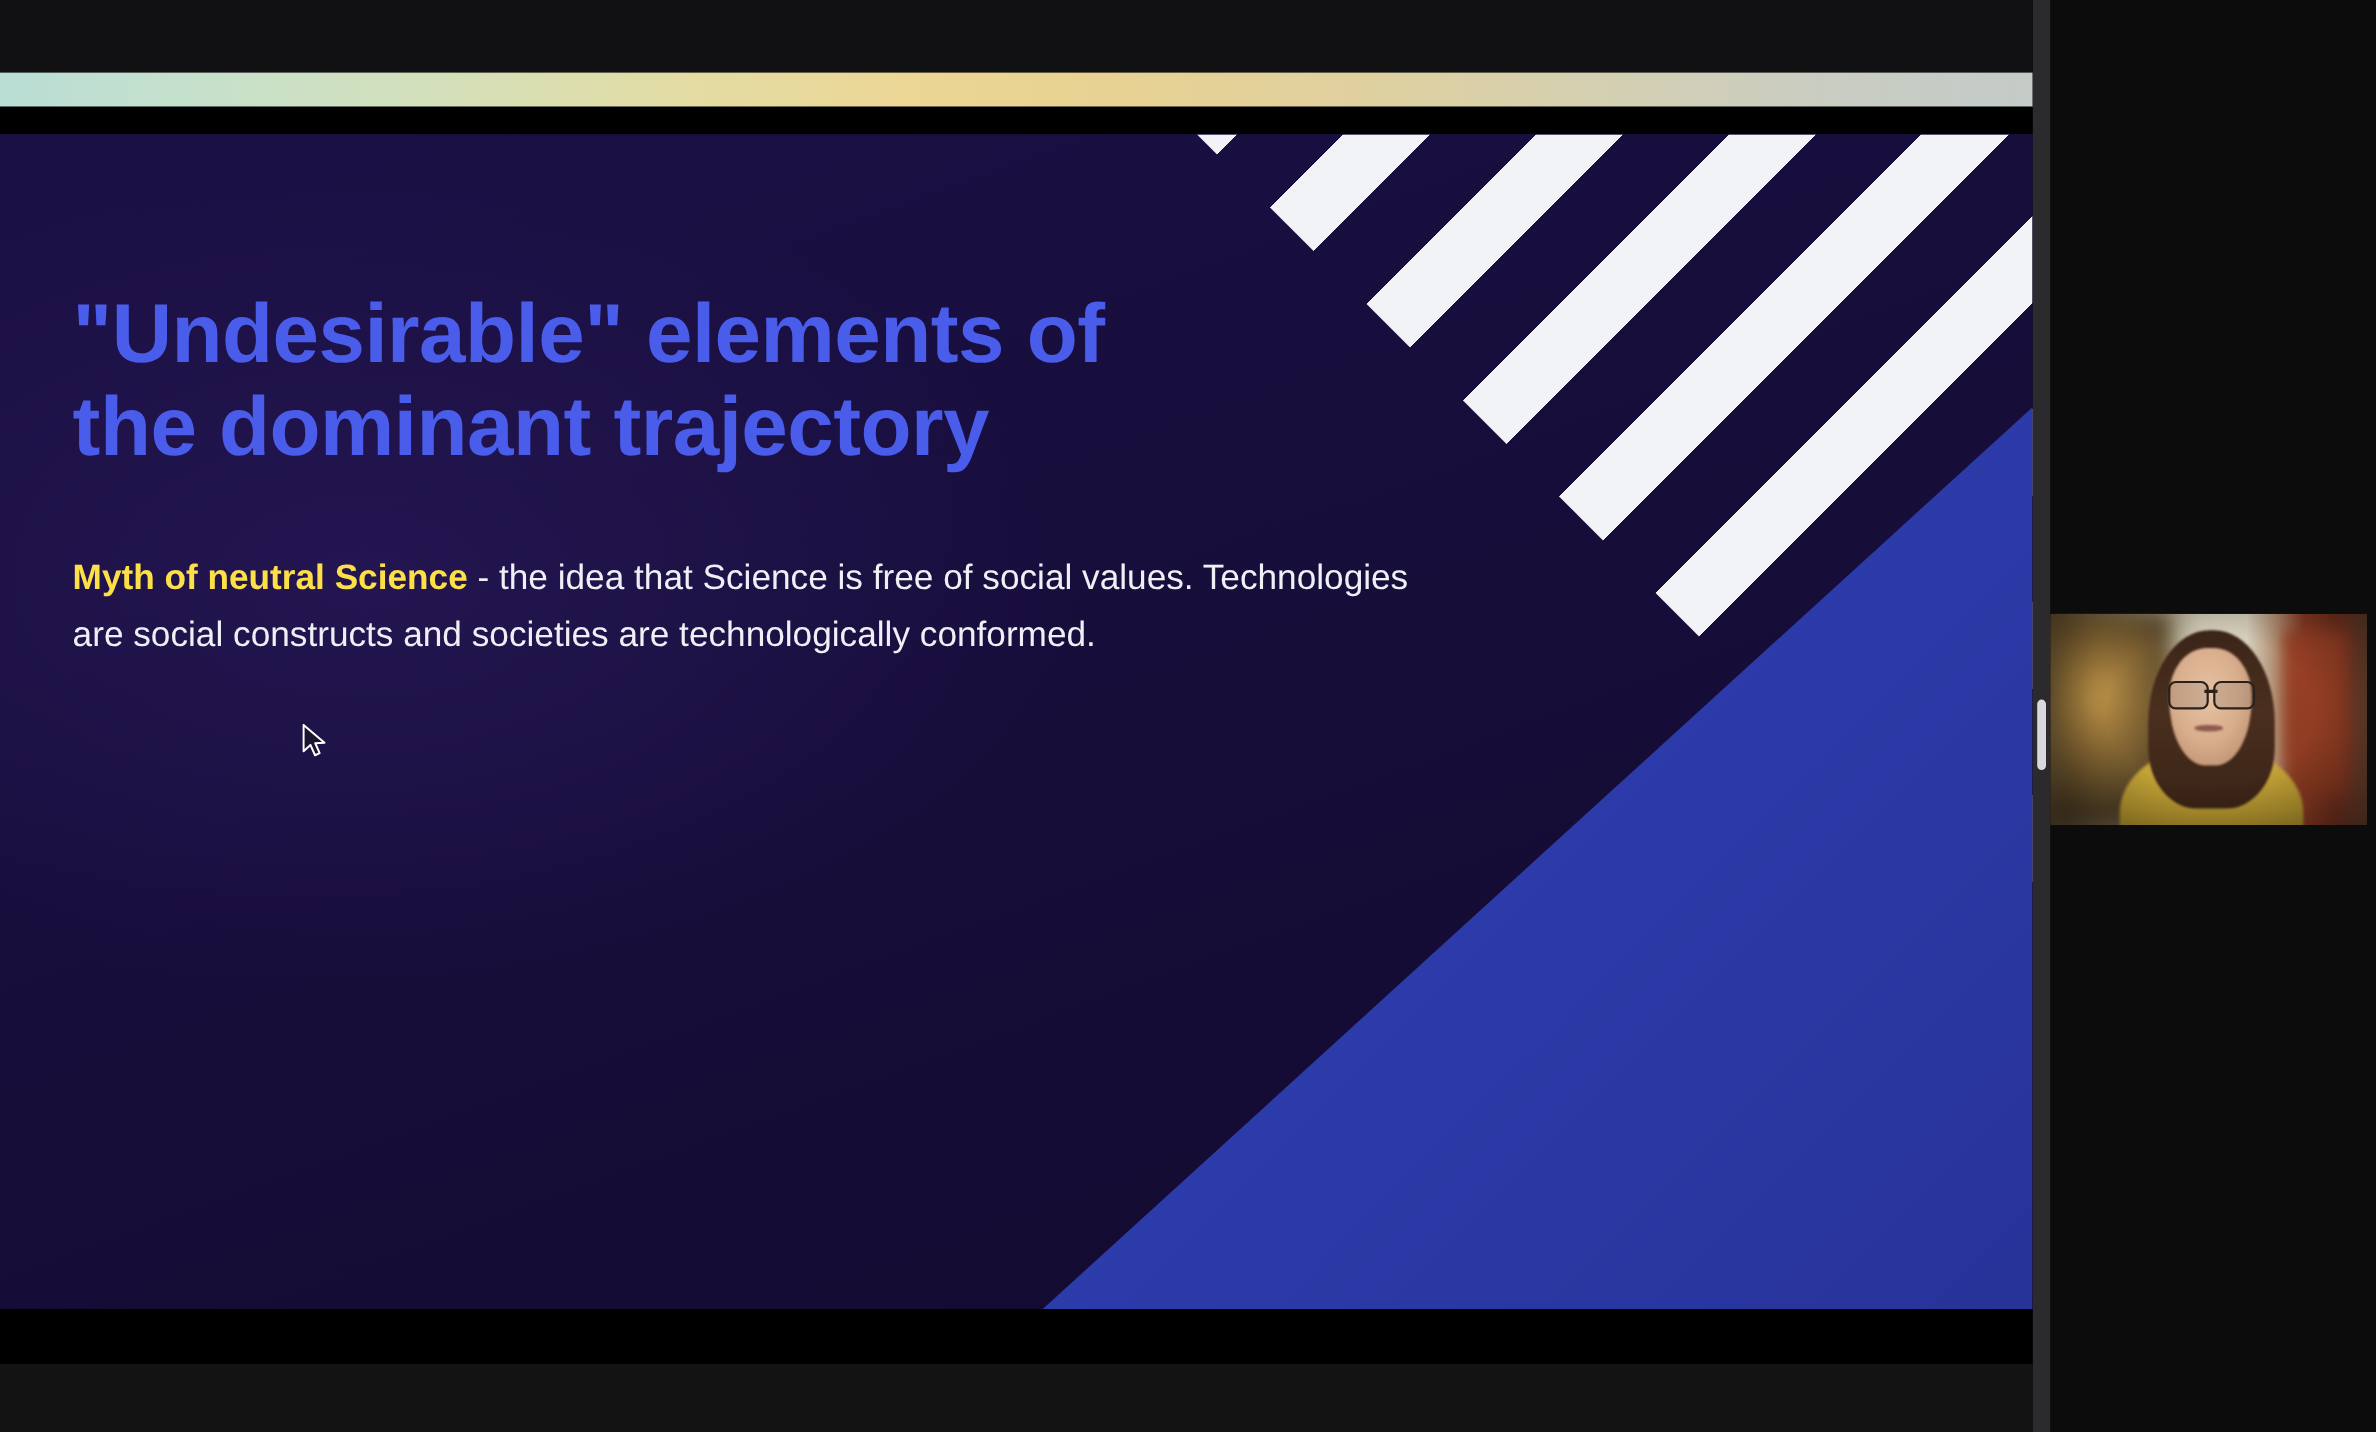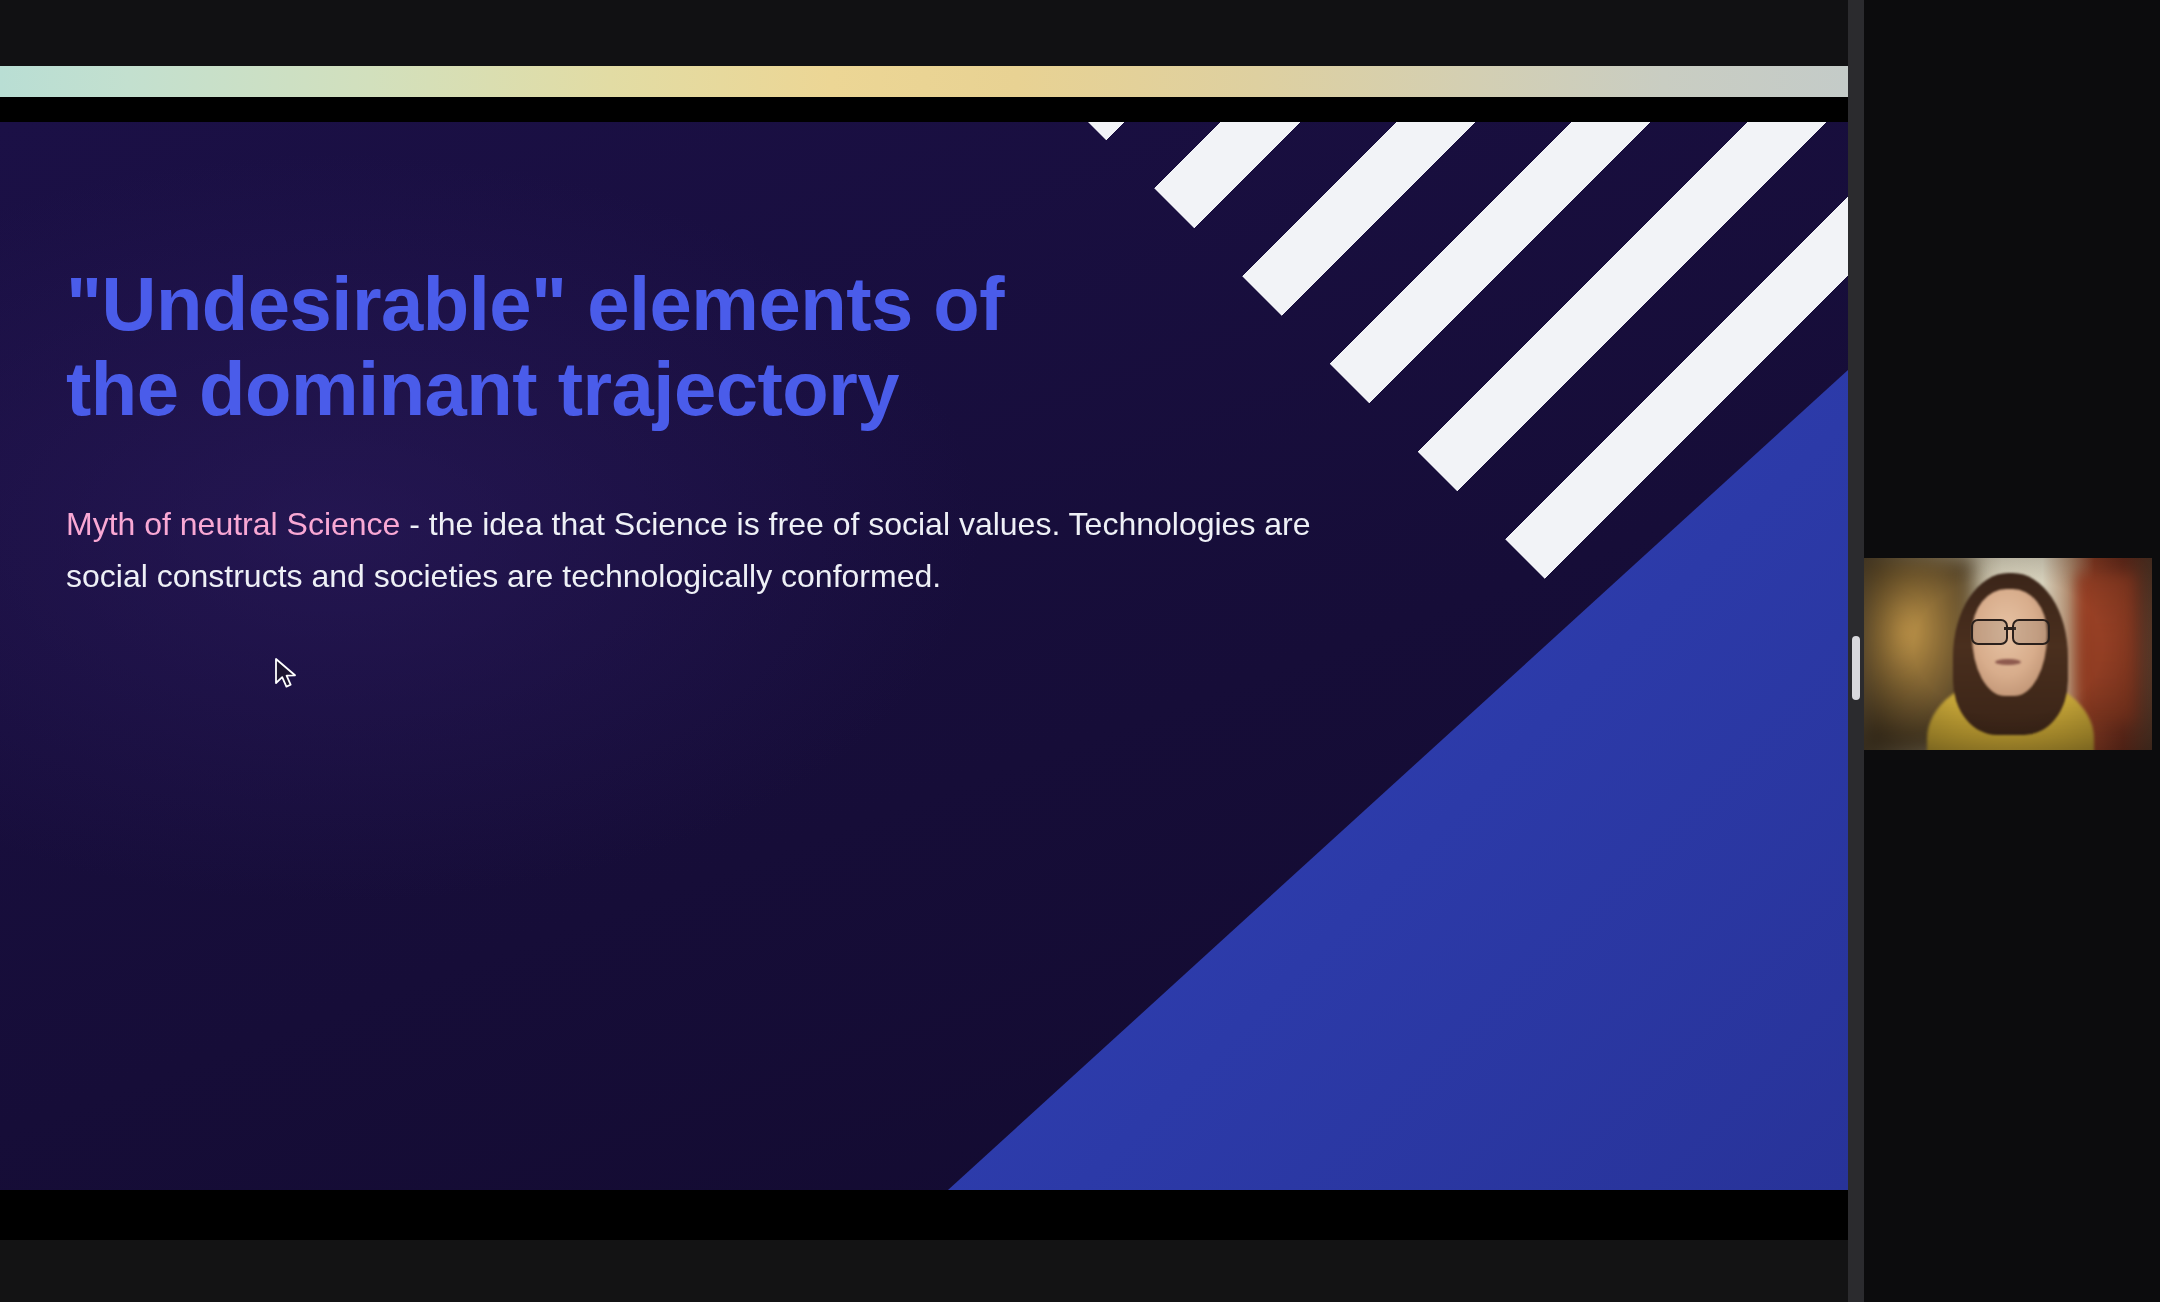--- a/index.html
+++ b/index.html
@@ -156,22 +156,22 @@
 
   .body-para {
     color: #eef0f6;
     font-size: 32px;
     line-height: 1.62;
     margin: 0 0 50px 0;
     font-weight: 400;
   }
   .body-para:last-child { margin-bottom: 0; }
   .body-para .lead {
-    font-weight: 400;
-    color: #f9a8d4;
+    font-weight: 700;
+    color: #fde047;
   }
 
   .stage-gap-bottom {
     position: absolute;
     left: 0;
     top: 1190px;
     width: 1848px;
     height: 50px;
     background: #000000;
   }

